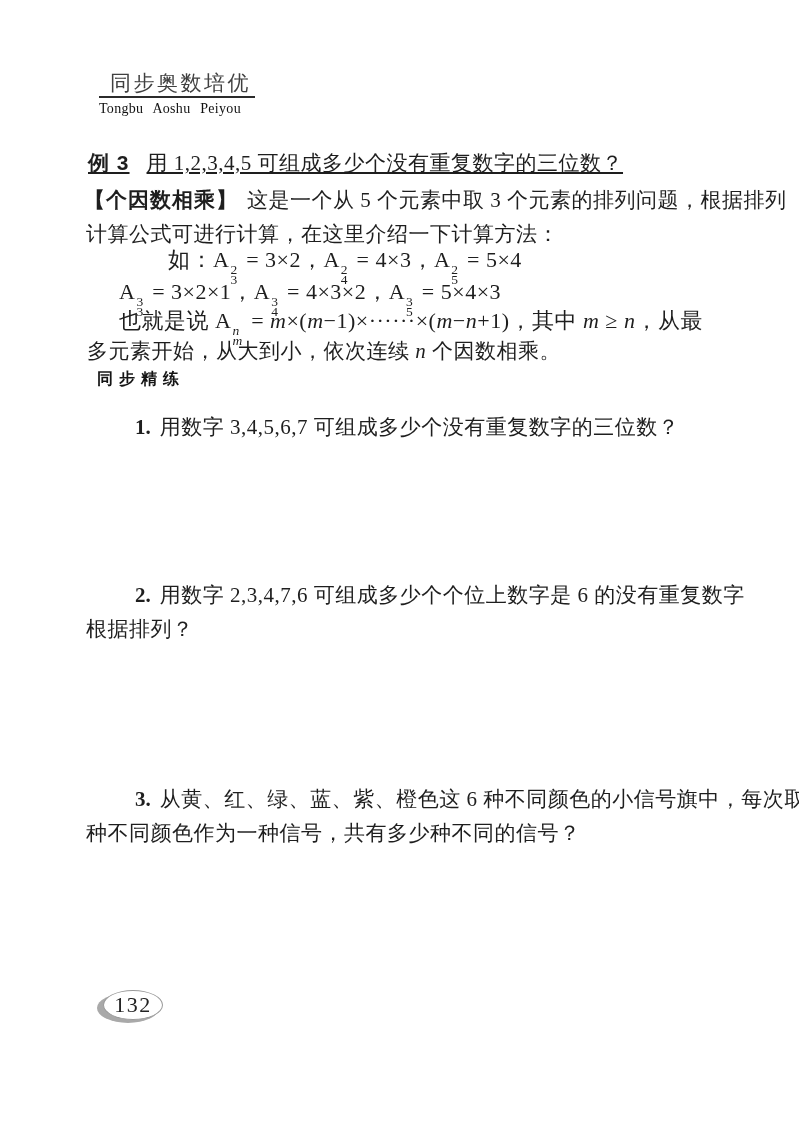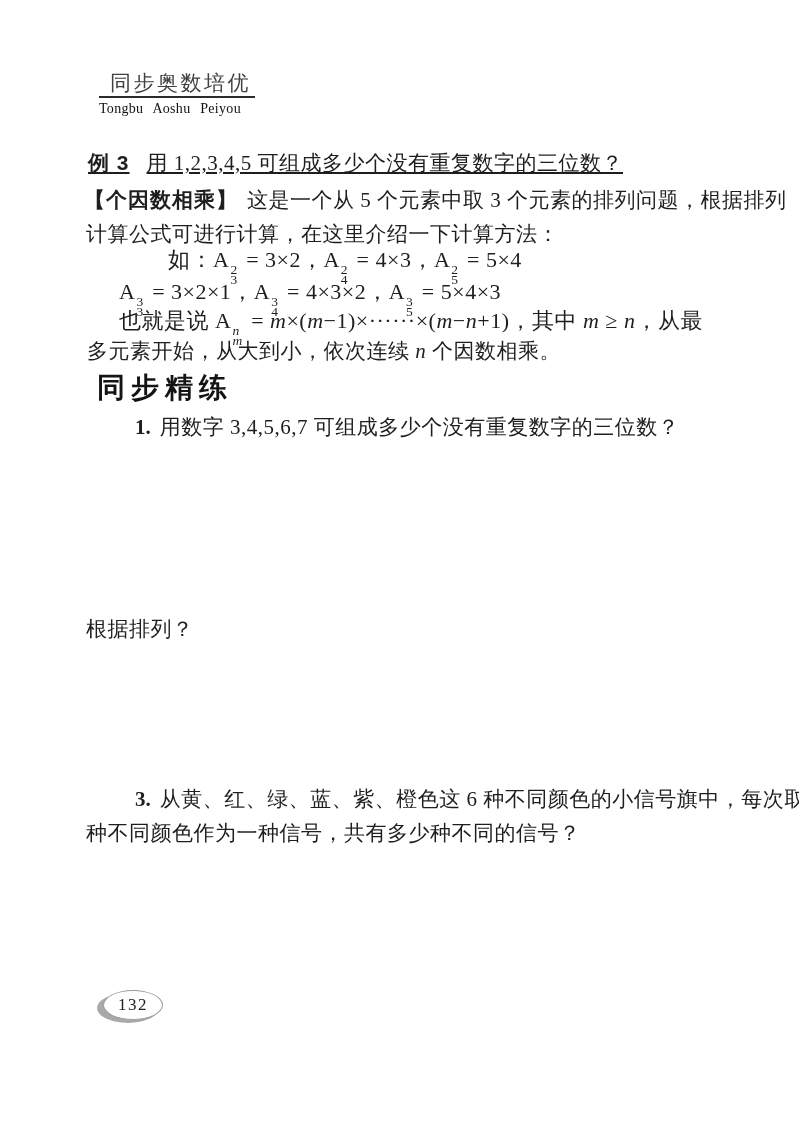--- a/index.html
+++ b/index.html
@@ -42,39 +42,39 @@
     display:inline-flex;flex-direction:column;align-items:flex-start;
     vertical-align:-7px;line-height:10px;margin:0 3px 0 1px;
   }
   .ssup,.ssub{font-size:13.5px;letter-spacing:0;}
   .math i{font-style:italic;}
 
   
   .section-title{
     position:absolute;left:97px;top:369px;
     font-family:"Liberation Sans",sans-serif;
-    font-weight:bold;font-size:28px;letter-spacing:6px;
+    font-weight:bold;font-size:16px;letter-spacing:6px;
     color:#141414;white-space:nowrap;
   }
   
   .indent{padding-left:47px;}
   .qnum{font-weight:bold;letter-spacing:0;margin-right:9px;}
 
   
   .badge{position:absolute;left:97px;top:990px;width:68px;height:34px;}
   .badge-back{
     position:absolute;left:0;top:3px;width:62px;height:30px;
     border-radius:50%;background:#a9a9a9;
   }
   .badge-face{
     position:absolute;left:6px;top:0;width:58px;height:28px;
     border-radius:50%;background:#ffffff;border:1px solid #9a9a9a;
     display:flex;align-items:center;justify-content:center;
   }
-  .badge-num{font-size:17px;letter-spacing:1.5px;color:#222;}
+  .badge-num{font-size:22px;letter-spacing:1.5px;color:#222;}
 </style>
 </head>
 <body>
 
 <div class="page">
 
   <div class="brand">
     <div class="brand-title">同步奥数培优</div>
     <div class="brand-rule"></div>
     <div class="brand-sub">Tongbu Aoshu Peiyou</div>
@@ -114,20 +114,23 @@
         <span class="ssub"><i>m</i></span>
       </span> = <i>m</i>×(<i>m</i>−1)×······×(<i>m</i>−<i>n</i>+1)，其中 <i>m</i> ≥ <i>n</i>，从最</div>
   <div class="ln" style="top:338px;left:87px;">多元素开始，从大到小，依次连续 <i>n</i> 个因数相乘。</div>
 
   <div class="section-title">同步精练</div>
 
   <div class="ln indent" style="top:414px;">
     <span class="qnum">1.</span><span>用数字 3,4,5,6,7 可组成多少个没有重复数字的三位数？</span>
   </div>
 
+  <div class="ln indent" style="top:582px;">
+    <span class="qnum">2.</span><span>用数字 2,3,4,7,6 可组成多少个个位上数字是 6 的没有重复数字</span>
+  </div>
   <div class="ln" style="top:616px;left:86px;">根据排列？</div>
 
   <div class="ln indent" style="top:786px;">
     <span class="qnum">3.</span><span>从黄、红、绿、蓝、紫、橙色这 6 种不同颜色的小信号旗中，每次取 3</span>
   </div>
   <div class="ln" style="top:820px;left:86px;">种不同颜色作为一种信号，共有多少种不同的信号？</div>
 
   <div class="badge">
     <div class="badge-back"></div>
     <div class="badge-face">

